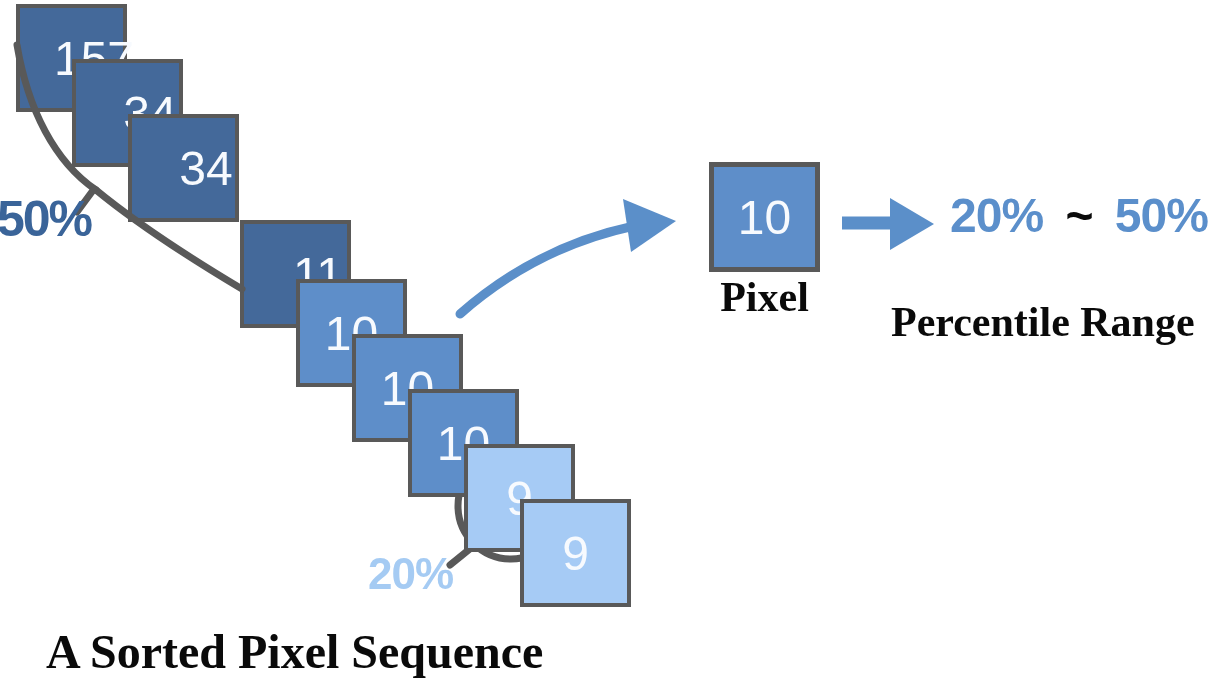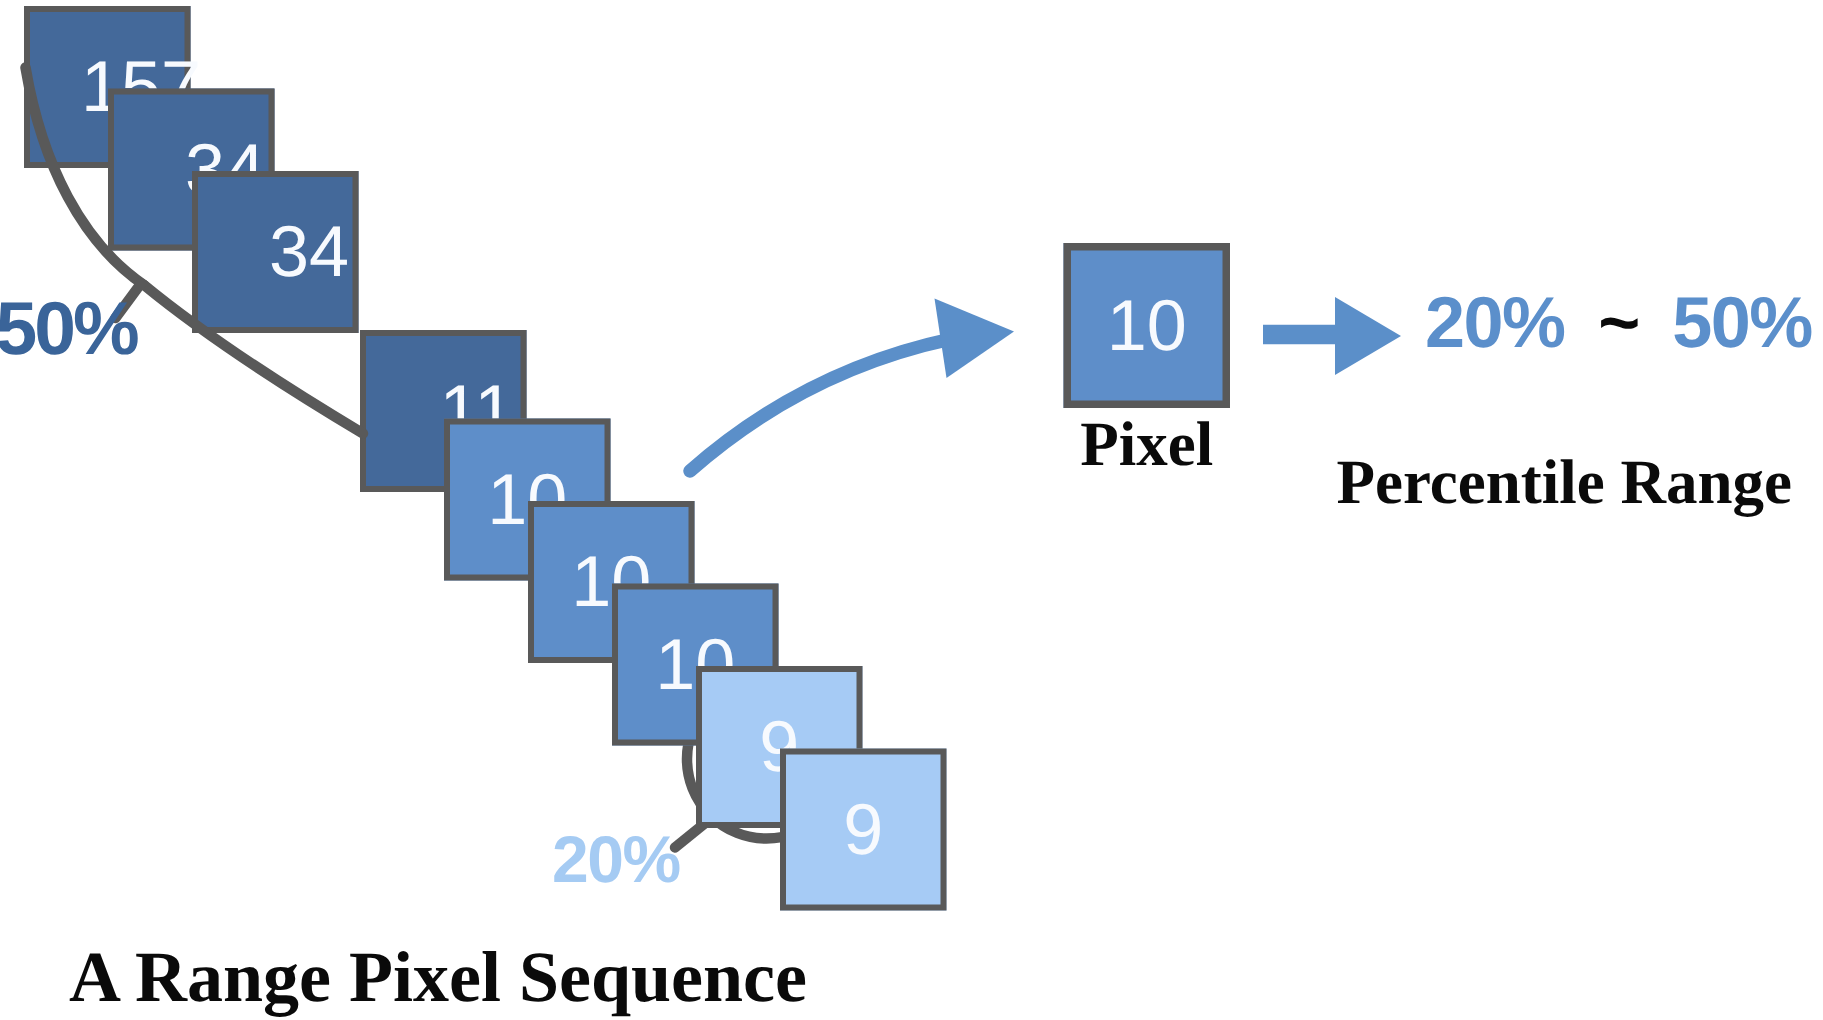--- a/index.html
+++ b/index.html
@@ -100,15 +100,15 @@
   <div class="pct pct-20-left">20%</div>
 
   <div class="pct pct-range-row">
     <span class="blue">20%</span>
     <span class="tilde">~</span>
     <span class="blue">50%</span>
   </div>
 
   <div class="caption mode-caption">Pixel</div>
   <div class="caption range-caption">Percentile Range</div>
-  <div class="caption seq-caption">A Range Pixel Sequence</div>
+  <div class="caption seq-caption">A Sorted Pixel Sequence</div>
 
 </div>
 
 </body></html>

